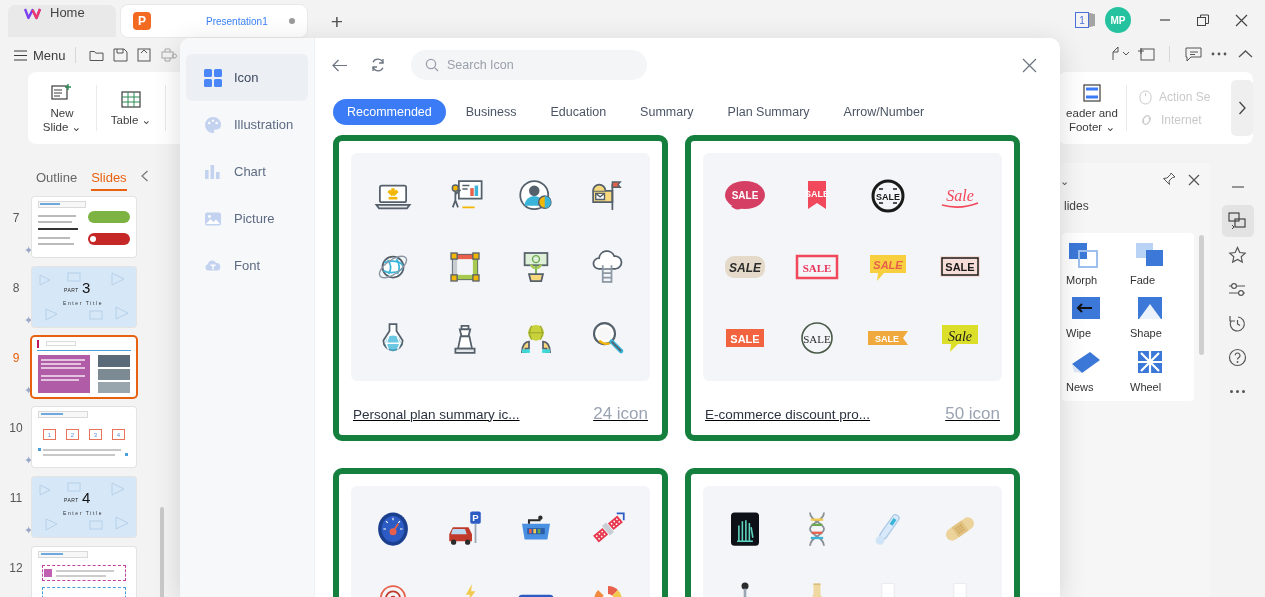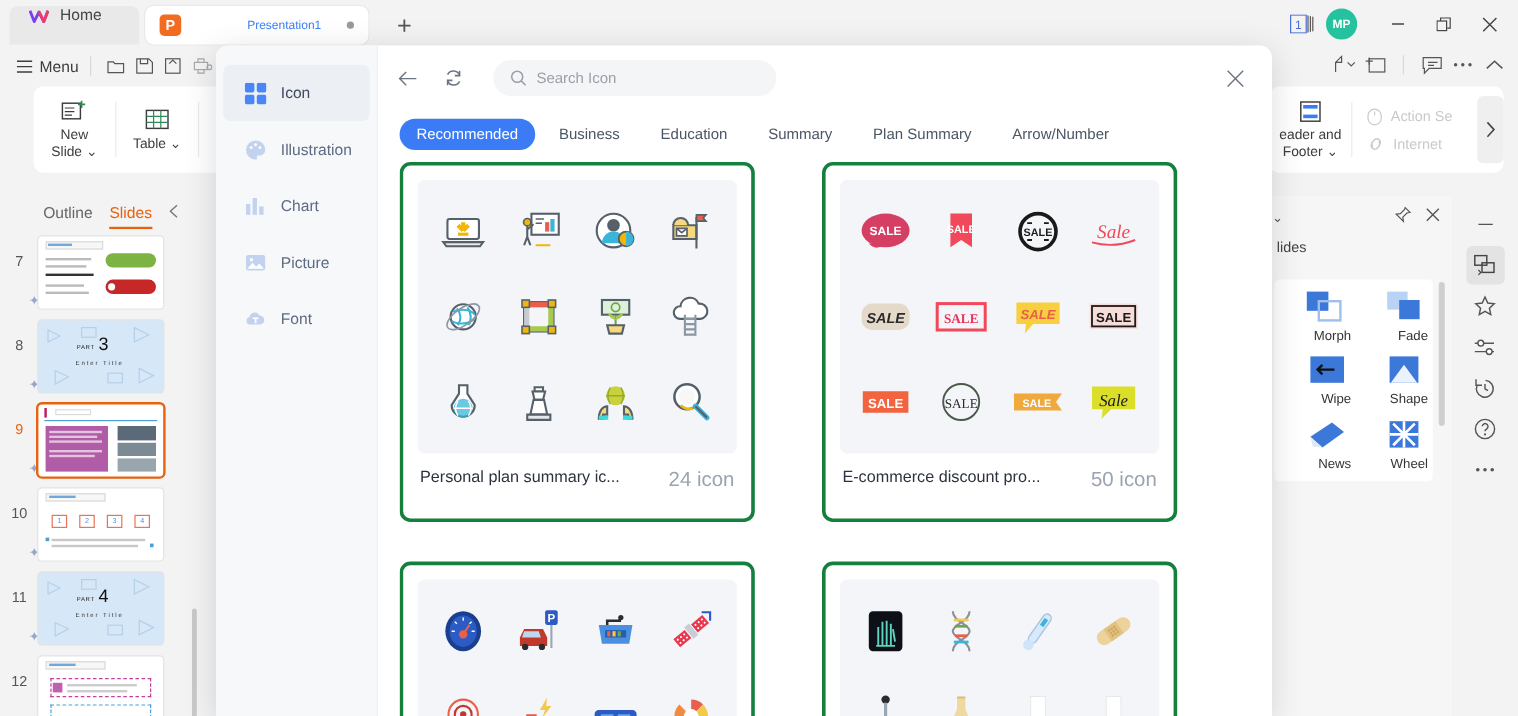--- a/index.html
+++ b/index.html
@@ -133,21 +133,21 @@
   .tp-head {
     height: 36px; display: flex; align-items: center; justify-content: flex-end;
     padding-right: 10px; gap: 12px; color: #555;
   }
   .tp-sub { font-size: 12px; color: #444; padding-left: 10px; height: 26px; }
   .tp-grid {
     position: absolute; top: 70px; left: 8px; width: 132px; height: 168px;
     background: #fff; border-radius: 4px; padding: 8px 4px;
     display: grid; grid-template-columns: 1fr 1fr; gap: 8px 4px;
   }
-  .tr-item { display: flex; flex-direction: column; align-items: flex-end; gap: 3px; }
+  .tr-item { display: flex; flex-direction: column; align-items: flex-start; gap: 3px; }
   .tr-label { font-size: 11px; color: #333; }
   .tp-scroll {
     position: absolute; top: 72px; right: 6px; width: 5px; height: 120px;
     background: #cfcfcf; border-radius: 3px;
   }
 
   
   .rail {
     position: absolute; top: 163px; right: 0; width: 55px; bottom: 0;
     background: #f3f3f3; display: flex; flex-direction: column; align-items: center;
@@ -194,31 +194,31 @@
   .tab-pill {
     padding: 6px 14px; border-radius: 15px; font-size: 12.5px; color: #4c5costs;
     color: #4b5565; white-space: nowrap;
   }
   .tab-pill.active { background: #3b7cf6; color: #fff; }
   .cards-area {
     position: absolute; top: 97px; left: 18px; right: 14px; bottom: 0;
     overflow: hidden;
   }
   .card {
-    position: absolute; width: 296px; background: #fff;
-    border: 3px solid #15803d; border-radius: 9px; overflow: hidden;
+    position: absolute; width: 335px; background: #fff;
+    border: 6px solid #15803d; border-radius: 9px; overflow: hidden; text-decoration: underline;
   }
   .card-grid {
     margin: 12px; height: 228px; background: #f3f5f8; border-radius: 6px;
     display: grid; grid-template-columns: repeat(4, 1fr);
     grid-template-rows: repeat(3, 1fr); align-items: center; justify-items: center;
     padding: 8px 6px;
   }
   .card-foot {
-    height: 42px; display: flex; padding: 0 14px 0 14px; gap: 8px;
+    height: 42px; display: flex; align-items: center; padding: 0 14px 0 14px; gap: 8px;
   }
   .card-title { font-size: 13.5px; color: #2c3340; flex: 1; overflow: hidden;
     white-space: nowrap; text-overflow: ellipsis; }
   .card-count { font-size: 17px; color: #9aa3b2; }
   .ico { width: 42px; height: 42px; }
   .sale { width: 56px; height: 34px; display: flex; align-items: center; justify-content: center; }
 </style>
 </head>
 <body>
 

